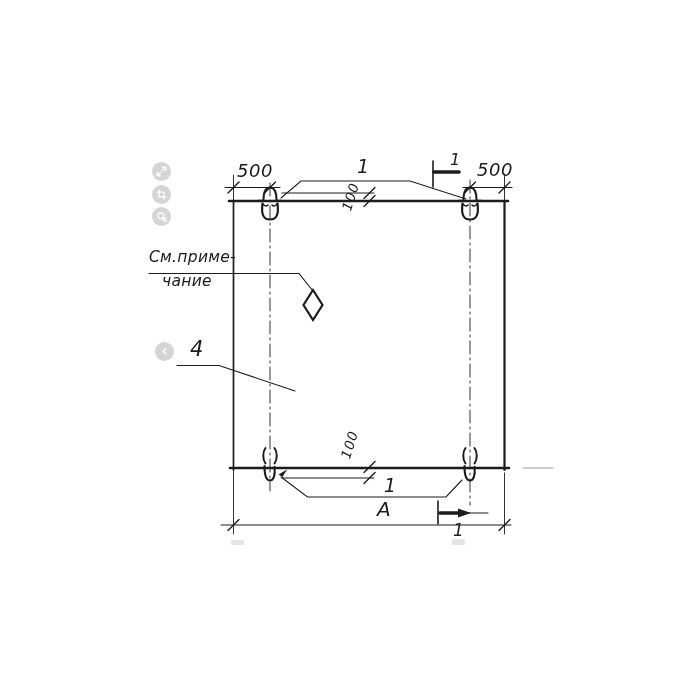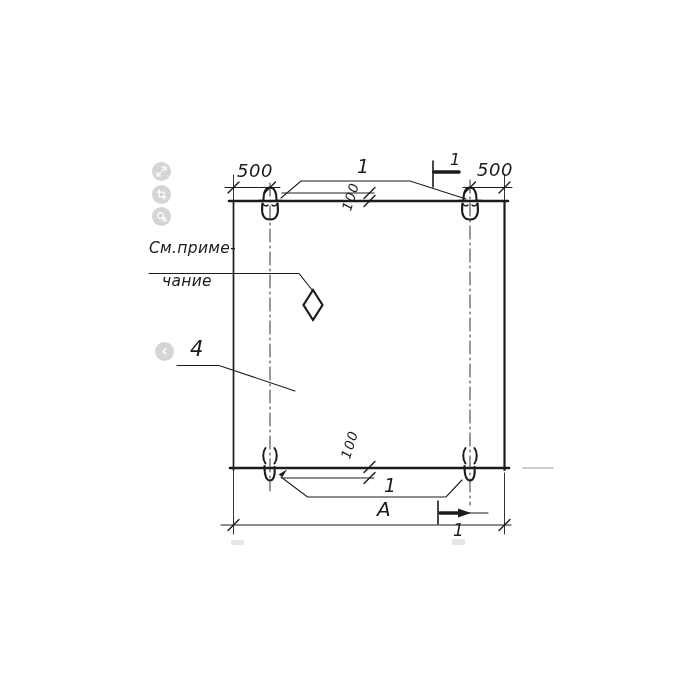--- a/index.html
+++ b/index.html
@@ -125,21 +125,21 @@
   <div class="lbl" style="left:237px;top:162px;font-size:18px;letter-spacing:.5px;">500</div>
 
   <div class="lbl" style="left:477px;top:161px;font-size:18px;letter-spacing:.5px;">500</div>
 
   <div class="lbl" style="left:357px;top:157px;font-size:19px;">1</div>
 
   <div class="lbl" style="left:450px;top:152px;font-size:16px;">1</div>
 
   <div class="lbl rot" style="left:331px;top:190px;font-size:13.5px;letter-spacing:1px;">100</div>
 
-  <div class="lbl note" style="left:149px;top:241px;font-size:15.5px;">См.приме-</div>
+  <div class="lbl note" style="left:149px;top:250px;font-size:15.5px;">См.приме-</div>
 
   <div class="lbl note" style="left:162px;top:274px;font-size:15.5px;text-align:center;">чание</div>
 
   <div class="lbl" style="left:190px;top:339px;font-size:21px;">4</div>
 
   <div class="lbl rot" style="left:330px;top:438px;font-size:13.5px;letter-spacing:1px;">100</div>
 
   <div class="lbl" style="left:384px;top:476px;font-size:19px;">1</div>
 
   <div class="lbl" style="left:377px;top:499px;font-size:20px;">А</div>

